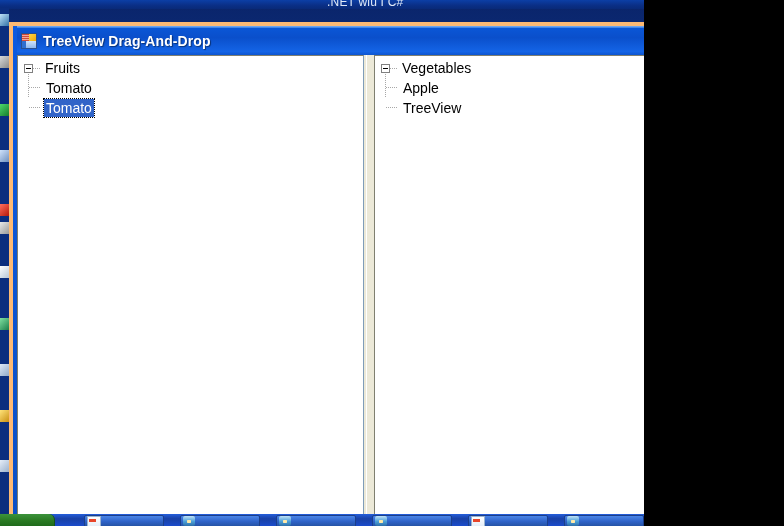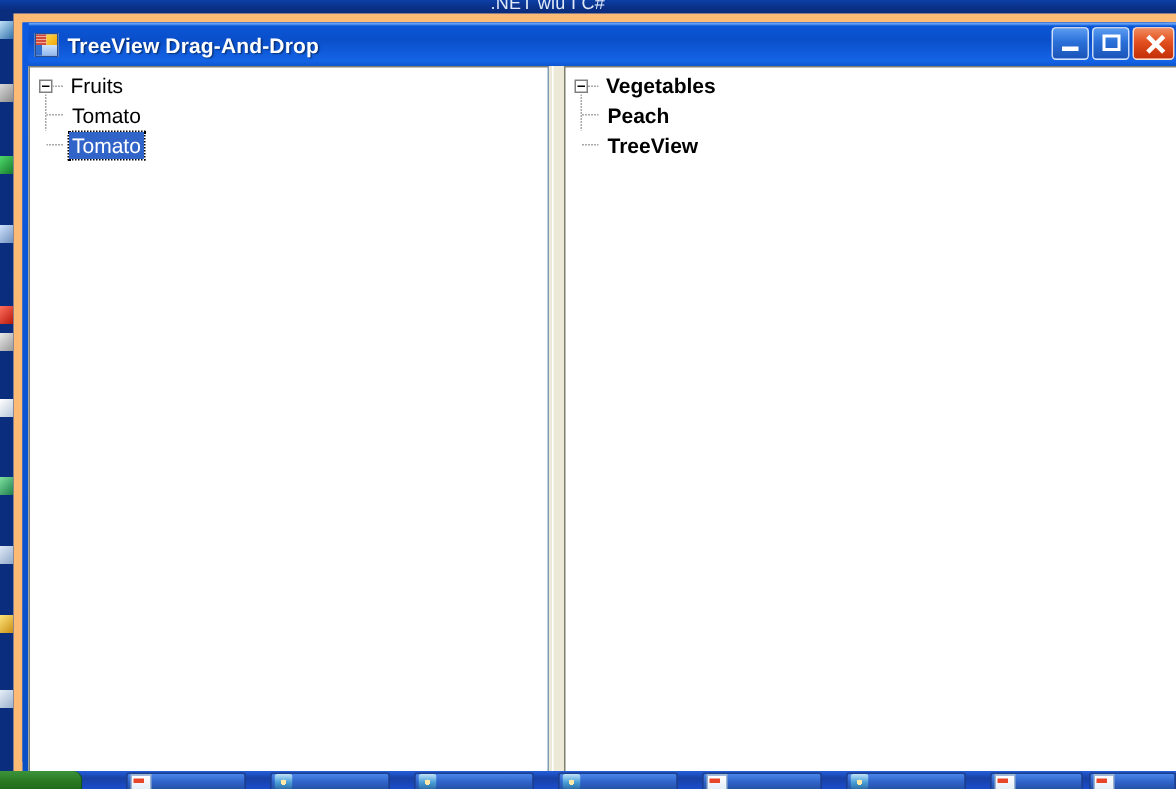--- a/index.html
+++ b/index.html
@@ -10,21 +10,21 @@
   body {
     width: 784px;
     height: 526px;
     overflow: hidden;
     font-family: "Liberation Sans", sans-serif;
     -webkit-font-smoothing: none;
   }
 
   #screen {
     position: relative;
-    width: 784px;
+    width: 644px;
     height: 526px;
     overflow: hidden;
     background: #fde047;
   }
 
   
   #desktop {
     position: absolute;
     left: 0; top: 0;
     width: 784px; height: 526px;
@@ -108,26 +108,26 @@
     position:absolute;
     left:1px; top:2px;
     width:7px; height:3px;
     background:#e8452a;
   }
 
   
   #app-window {
     position: absolute;
     left: 9px;
-    top: 9px;
+    top: 22px;
     width: 775px;
     height: 505px;
     background: #0b57d0;
     box-sizing: border-box;
-    border: 6px solid #fdba74;
+    border: 4px solid #fdba74;
   }
 
   #window-frame {
     position: absolute;
     left: 0; top: 0;
     width: 775px; height: 505px;
     background: linear-gradient(180deg,#0c5ae0 0%, #0a4fc4 100%);
     box-sizing: border-box;
     padding: 0 4px 4px 4px;
   }
@@ -263,21 +263,21 @@
     cursor: col-resize;
     position: relative;
   }
   #splitter::before {
     content:"";
     position:absolute;
     left:2px; top:0; bottom:0;
     width:1px;
     background:#ffffff;
   }
-  #tree-right { flex: 1 1 auto; font-weight: bold; }
+  #tree-right { flex: 1 1 auto; }
 
   .tree-root {
     padding: 2px 0 0 2px;
   }
   .tnode {
     position: relative;
     height: 20px;
     display: flex;
     align-items: center;
     white-space: nowrap;
@@ -444,21 +444,21 @@
         <div class="tree-panel" id="tree-right">
           <div class="tree-root">
             <div class="tnode root">
               <span class="expander"></span>
               <span class="dotline-h"></span>
               <span class="lbl">Vegetables</span>
             </div>
             <div class="children">
               <div class="child">
                 <span class="elbow"></span>
-                <span class="clbl">Peach</span>
+                <span class="clbl">Apple</span>
               </div>
               <div class="child">
                 <span class="elbow"></span>
                 <span class="clbl">TreeView</span>
               </div>
             </div>
           </div>
         </div>
 
       </div>

